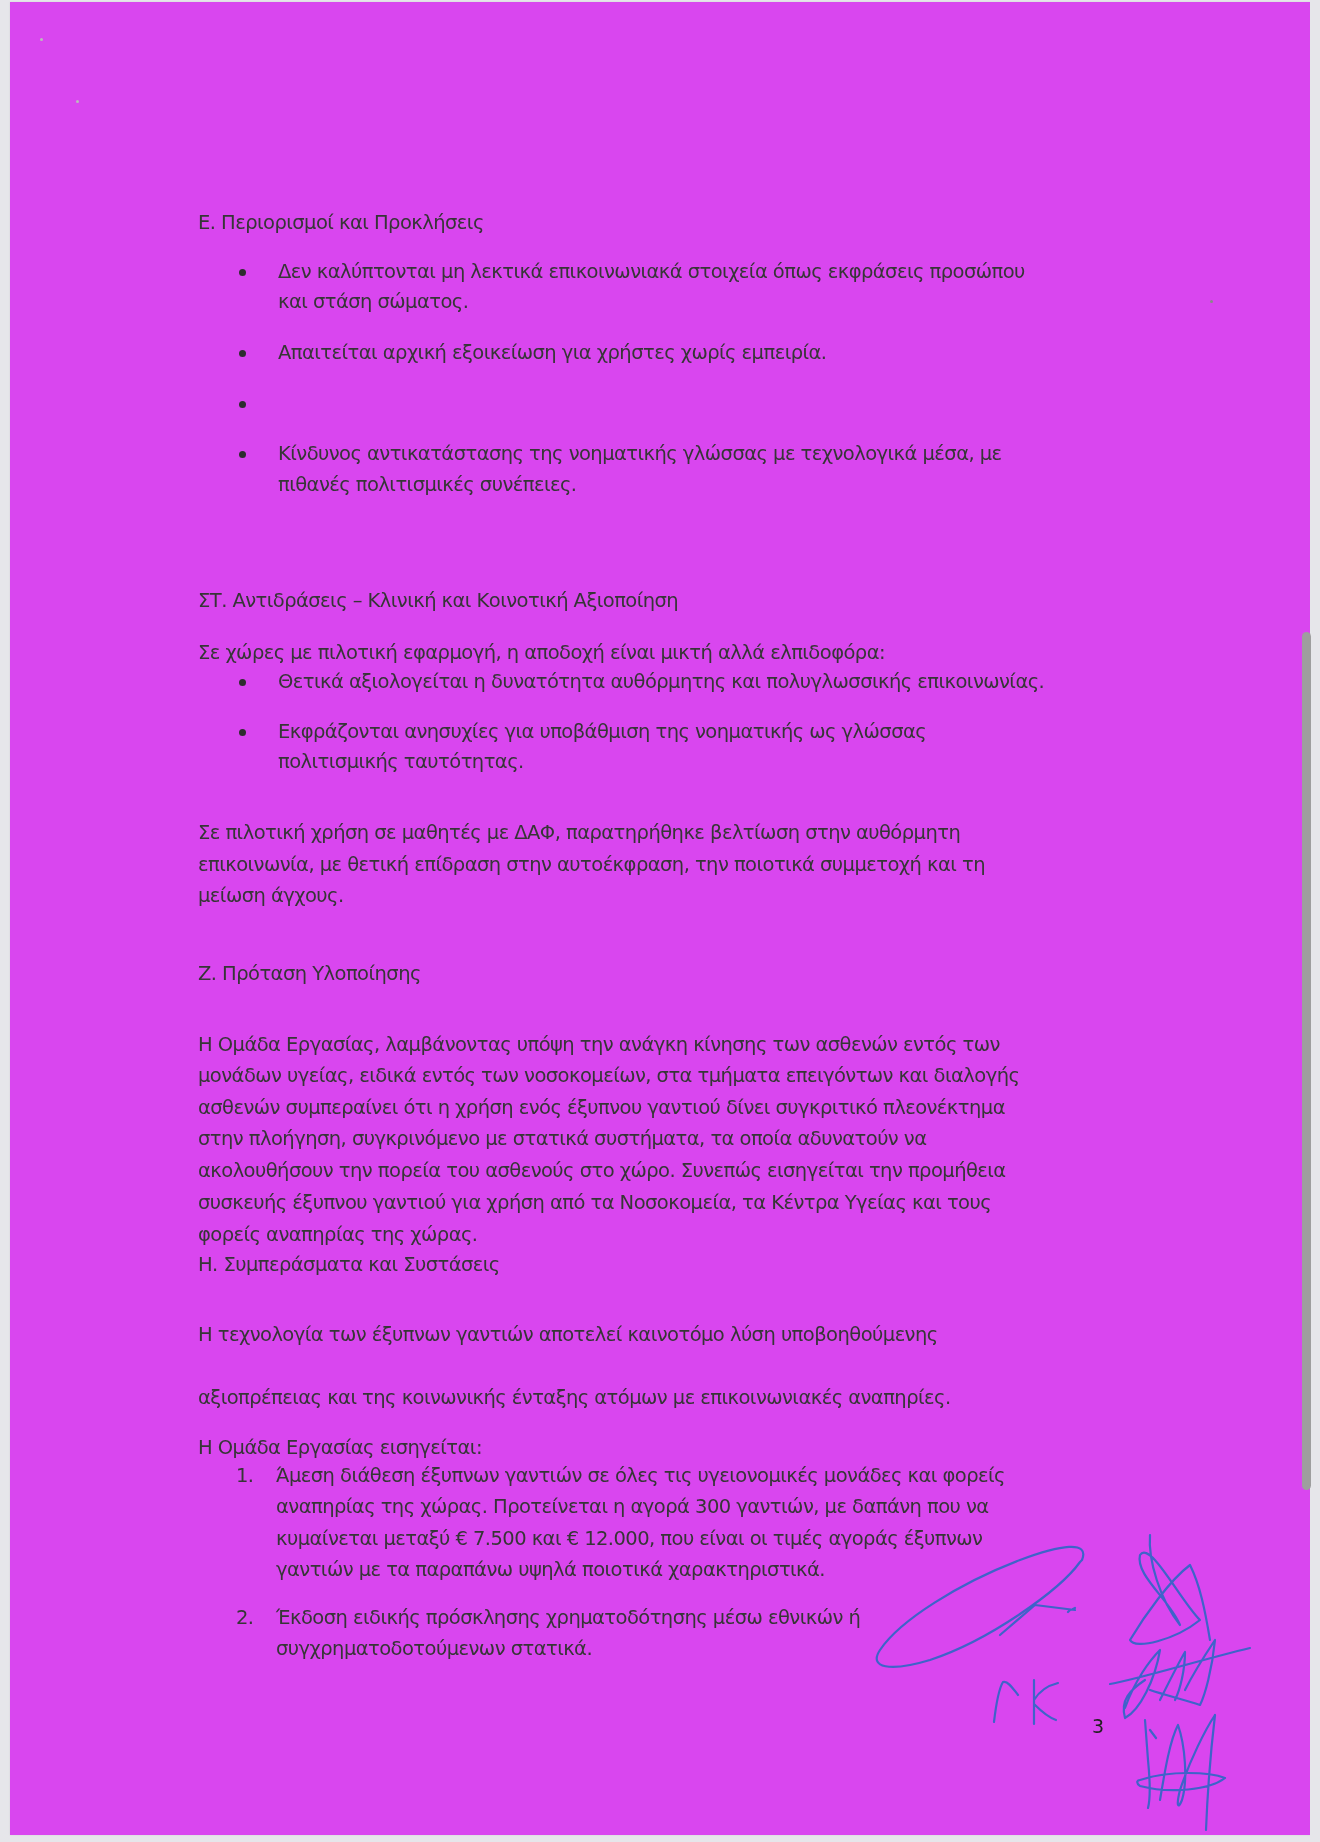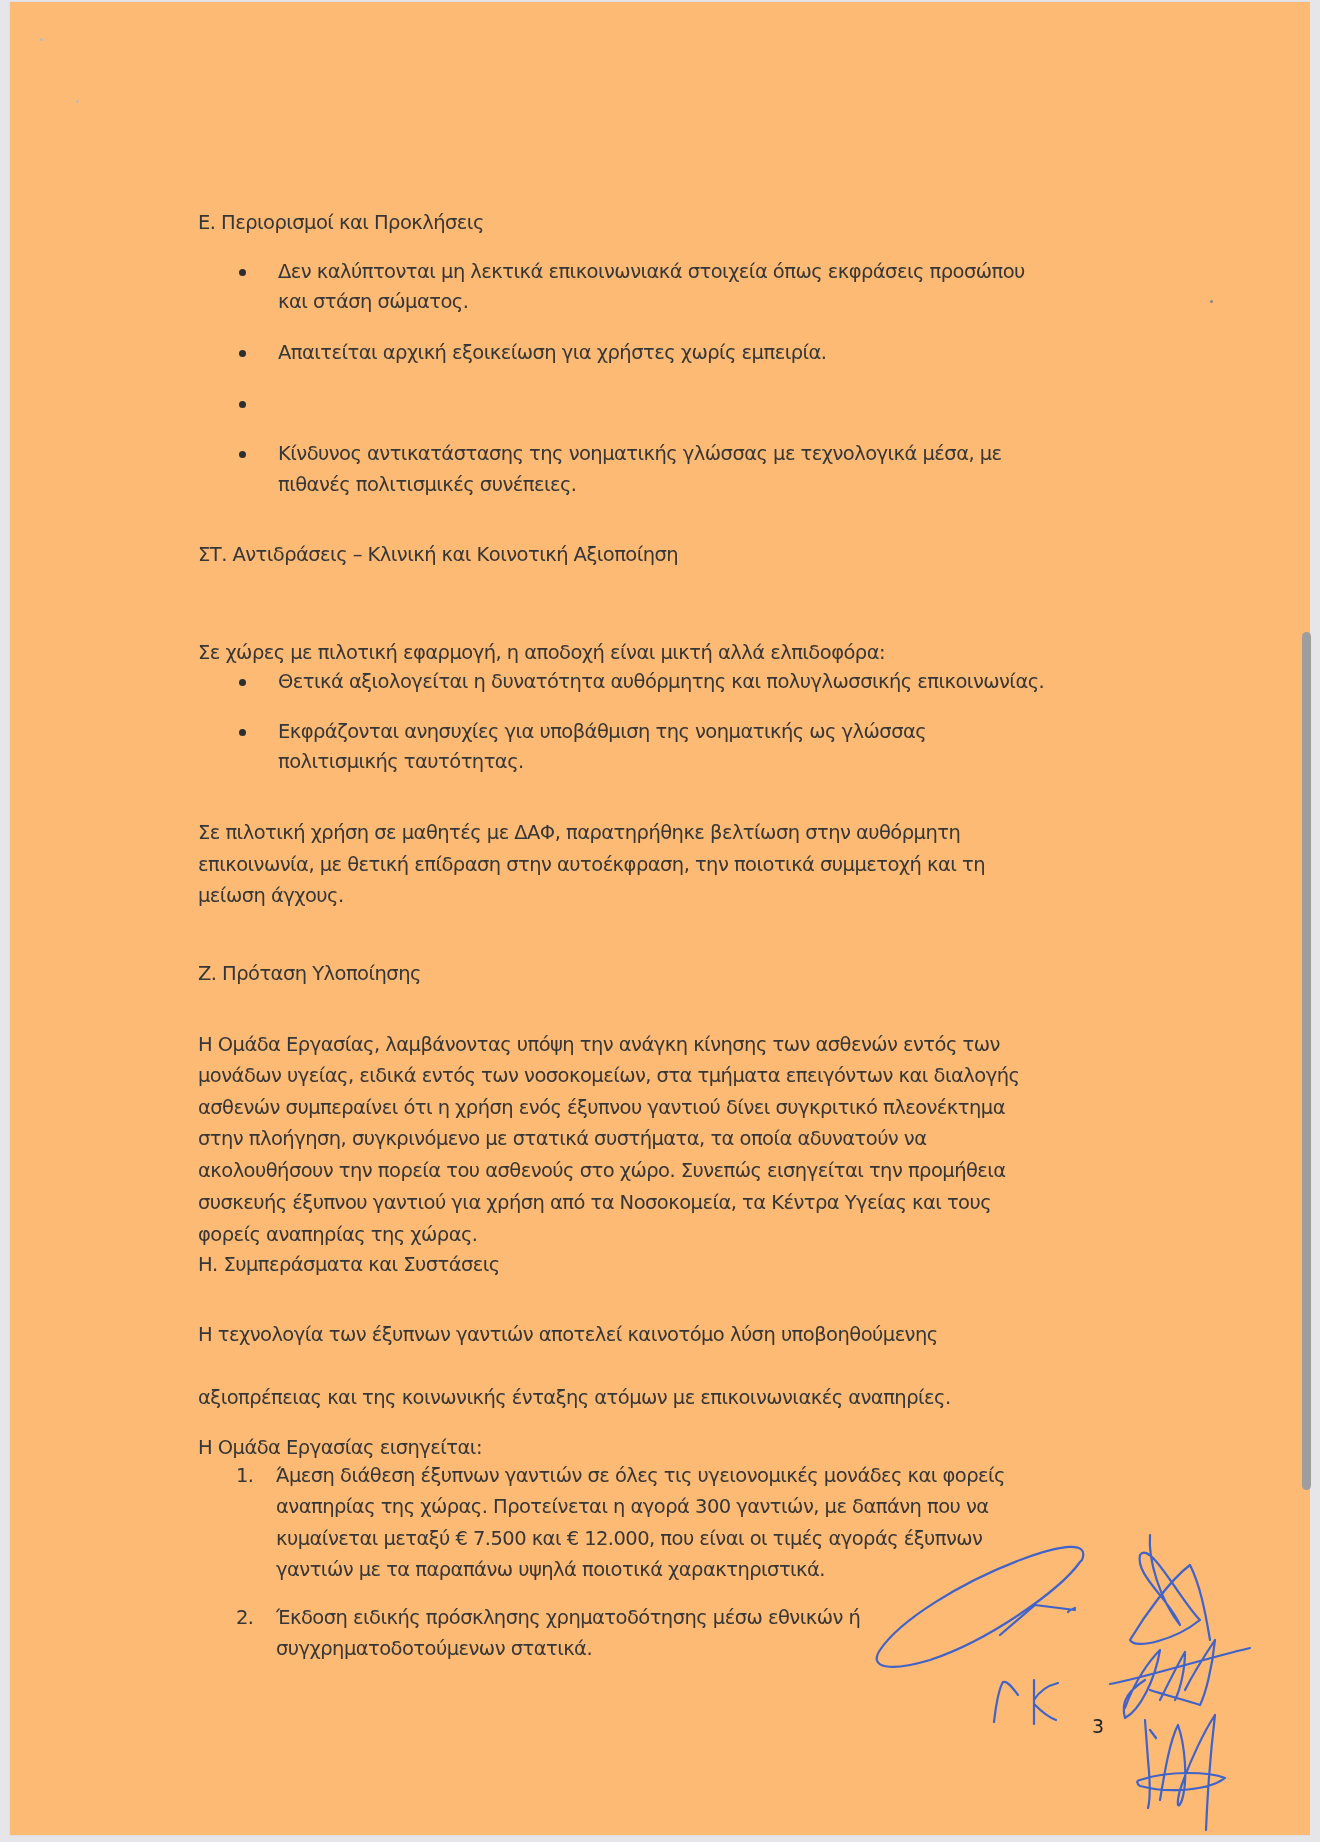--- a/index.html
+++ b/index.html
@@ -3,21 +3,21 @@
   <meta charset="utf-8">
   <style>
     html, body { margin: 0; padding: 0; }
     body {
       width: 1320px; height: 1842px; position: relative; overflow: hidden;
       background: #e6e6ea;
       font-family: "DejaVu Sans", "Liberation Sans", sans-serif;
     }
     .page {
       position: absolute; left: 10px; top: 2px; width: 1300px; height: 1833px;
-      background: #fdba74;
+      background: #d946ef;
       box-shadow: 0 0 2px rgba(0,0,0,0.08);
       padding-left: 8px;
     }
     .line {
       position: absolute; white-space: nowrap;
       font-size: 19.5px; color: #363636; letter-spacing: -0.55px;
       line-height: 24px; transform: translateY(-12px);
     }
     .heading { left: 188px; }
     .para { left: 188px; margin-top: 20px; }
@@ -60,21 +60,21 @@
 
   <span class="bullet-dot" style="top:351px"></span>
   <div class="line bullet-text" style="top:351px">Απαιτείται αρχική εξοικείωση για χρήστες χωρίς εμπειρία.</div>
 
   <span class="bullet-dot" style="top:402px"></span>
 
   <span class="bullet-dot" style="top:452px"></span>
   <div class="line bullet-text" style="top:452px">Κίνδυνος αντικατάστασης της νοηματικής γλώσσας με τεχνολογικά μέσα, με</div>
   <div class="line bullet-text" style="top:483px">πιθανές πολιτισμικές συνέπειες.</div>
 
-  <div class="line heading" style="top:553px">ΣΤ. Αντιδράσεις – Κλινική και Κοινοτική Αξιοποίηση</div>
+  <div class="line heading" style="top:599px">ΣΤ. Αντιδράσεις – Κλινική και Κοινοτική Αξιοποίηση</div>
   <div class="line para" style="top:631px">Σε χώρες με πιλοτική εφαρμογή, η αποδοχή είναι μικτή αλλά ελπιδοφόρα:</div>
 
   <span class="bullet-dot" style="top:680px"></span>
   <div class="line bullet-text" style="top:680px">Θετικά αξιολογείται η δυνατότητα αυθόρμητης και πολυγλωσσικής επικοινωνίας.</div>
 
   <span class="bullet-dot" style="top:730px"></span>
   <div class="line bullet-text" style="top:730px">Εκφράζονται ανησυχίες για υποβάθμιση της νοηματικής ως γλώσσας</div>
   <div class="line bullet-text" style="top:760px">πολιτισμικής ταυτότητας.</div>
 
   <div class="line para" style="top:811px">Σε πιλοτική χρήση σε μαθητές με ΔΑΦ, παρατηρήθηκε βελτίωση στην αυθόρμητη</div>

